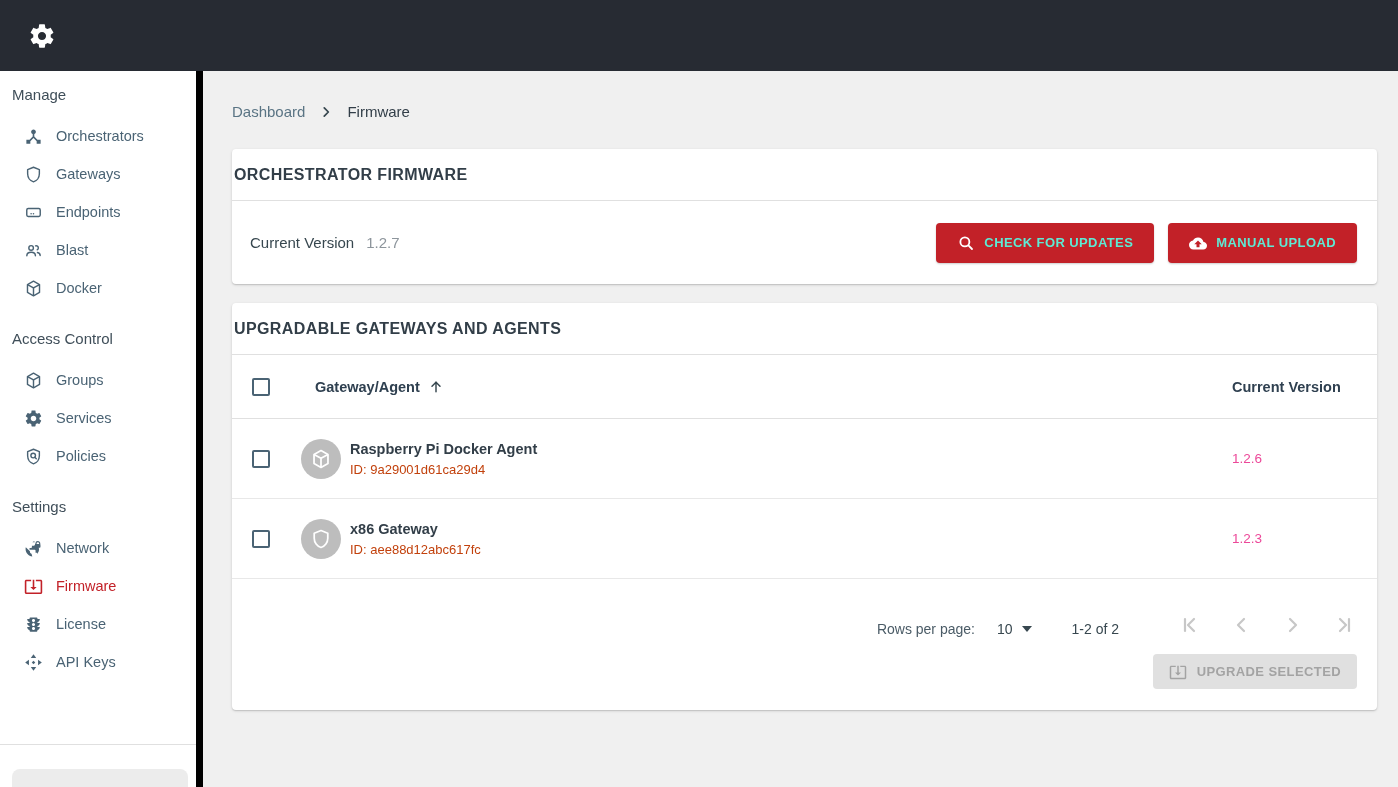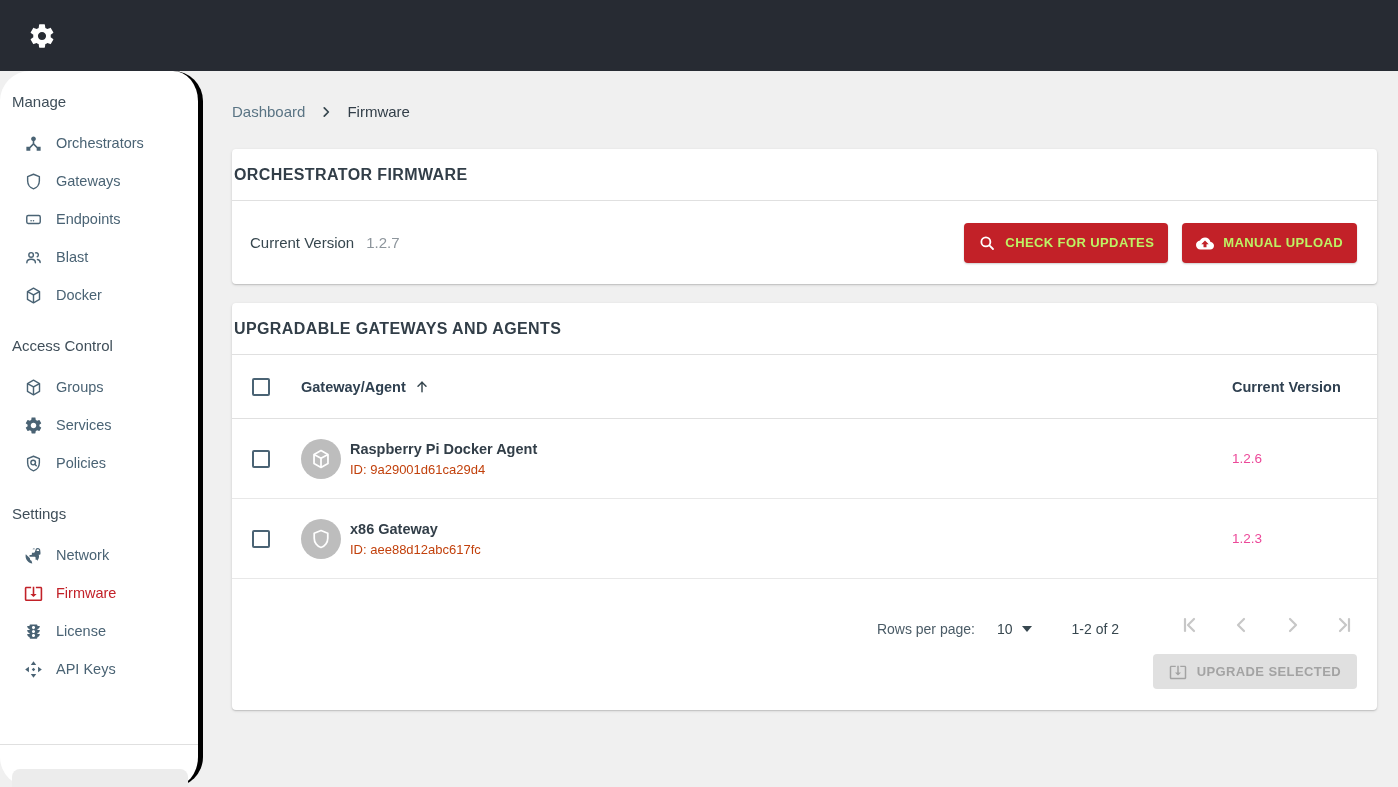--- a/index.html
+++ b/index.html
@@ -15,22 +15,22 @@
   }
   .brand { display:flex; align-items:center; gap:11px; }
   .brand-text { font-size:29px; font-weight:bold; letter-spacing:0.2px; }
   .brand-text .blast { color:#ffffff; }
   .brand-text .wave { color:#c9252b; }
   .topbar-gear { width:28px; height:28px; cursor:pointer; display:flex; }
   
   .shell { display:flex; height:716px; }
   
   .sidebar {
-    width:203px; background:#ffffff; border-right:5px solid #000000;
-    position:relative; flex-shrink:0; padding-top:16px;border-radius:30px;
+    width:203px; background:#ffffff; border-right:7px solid #000000;
+    position:relative; flex-shrink:0; padding-top:9px;
   }
   .nav-section { margin-bottom:17px; }
   .nav-heading {
     padding:6px 12px 14px 12px; font-size:15px; color:#3f4e59;
   }
   .nav-item {
     height:38px; display:flex; align-items:center; gap:13px;
     padding:0 8px 0 24px; font-size:14.5px; color:#4a6374; cursor:pointer;
   }
   .nav-item .nico { width:19px; height:19px; flex-shrink:0; display:flex; }
@@ -63,38 +63,38 @@
   }
   
   .orc-body {
     height:83px; display:flex; align-items:center; justify-content:space-between;
     padding:0 20px 0 18px;
   }
   .cv-wrap { display:flex; align-items:baseline; gap:12px; }
   .cv-label { font-size:15px; color:#37474f; }
   .cv-value { font-size:15px; color:#8d959c; }
   .btn-red {
-    display:flex; align-items:center; gap:9px; height:40px; padding:0 14px;
-    background:#c22128; color:#bef264; border:none; border-radius:4px;
+    display:flex; align-items:center; gap:9px; height:40px; padding:0 21px;
+    background:#c22128; color:#5eead4; border:none; border-radius:4px;
     font-family:inherit; font-size:13px; font-weight:bold; letter-spacing:0.4px;
     cursor:pointer; box-shadow:0 1px 2px rgba(0,0,0,0.2);
   }
   .btn-group { display:flex; gap:14px; }
   .btn-red .bico { width:18px; height:18px; display:flex; }
   
   .thead-row {
     height:64px; display:flex; align-items:center; padding-left:20px;
     border-bottom:1px solid #e0e0e0; position:relative;
   }
   .checkbox {
     width:18px; height:18px; border:2px solid #4a6374; border-radius:2px;
     background:#fff; cursor:pointer; flex-shrink:0;
   }
   .thead-name {
-    margin-left:31px; font-size:14.5px; font-weight:600; color:#2f4050;
+    margin-left:45px; font-size:14.5px; font-weight:600; color:#2f4050;
     display:flex; align-items:center; gap:8px; cursor:pointer;
   }
   .sort-arrow { width:16px; height:16px; display:flex; }
   .col-version-head {
     position:absolute; left:1000px; font-size:14.5px; font-weight:600; color:#2f4050;
   }
   .trow {
     height:80px; display:flex; align-items:center; padding-left:20px;
     border-bottom:1px solid #e8e8e8; position:relative;
   }

